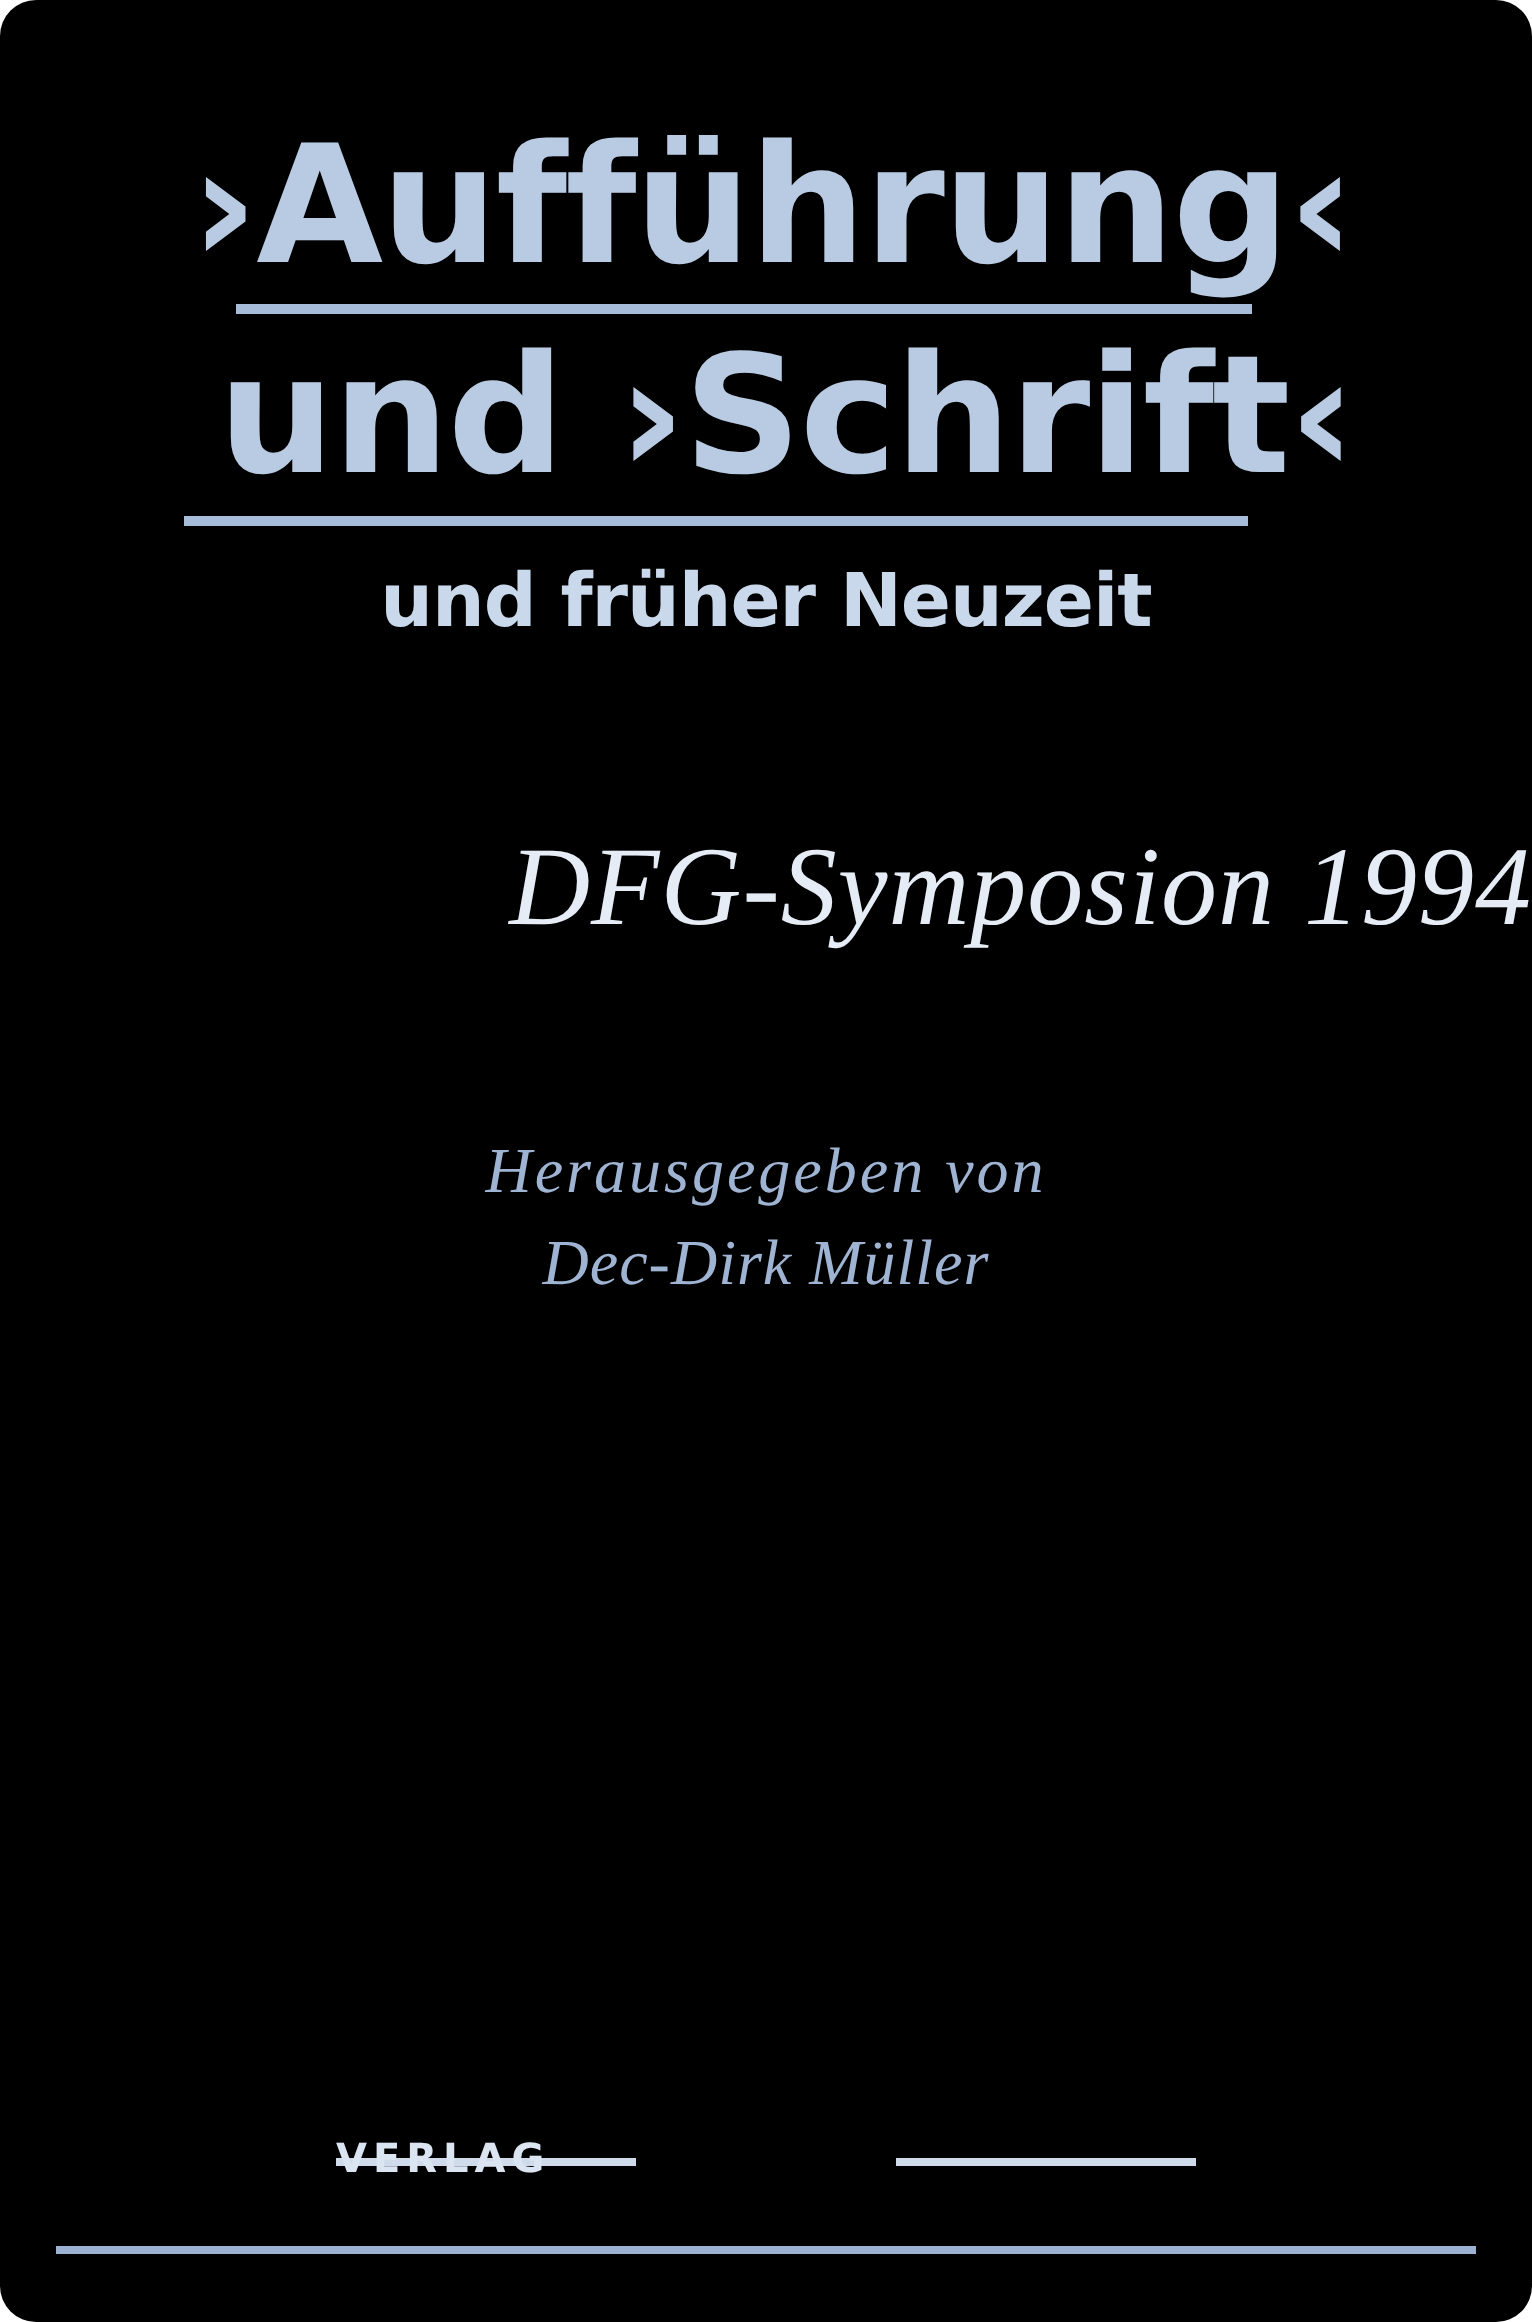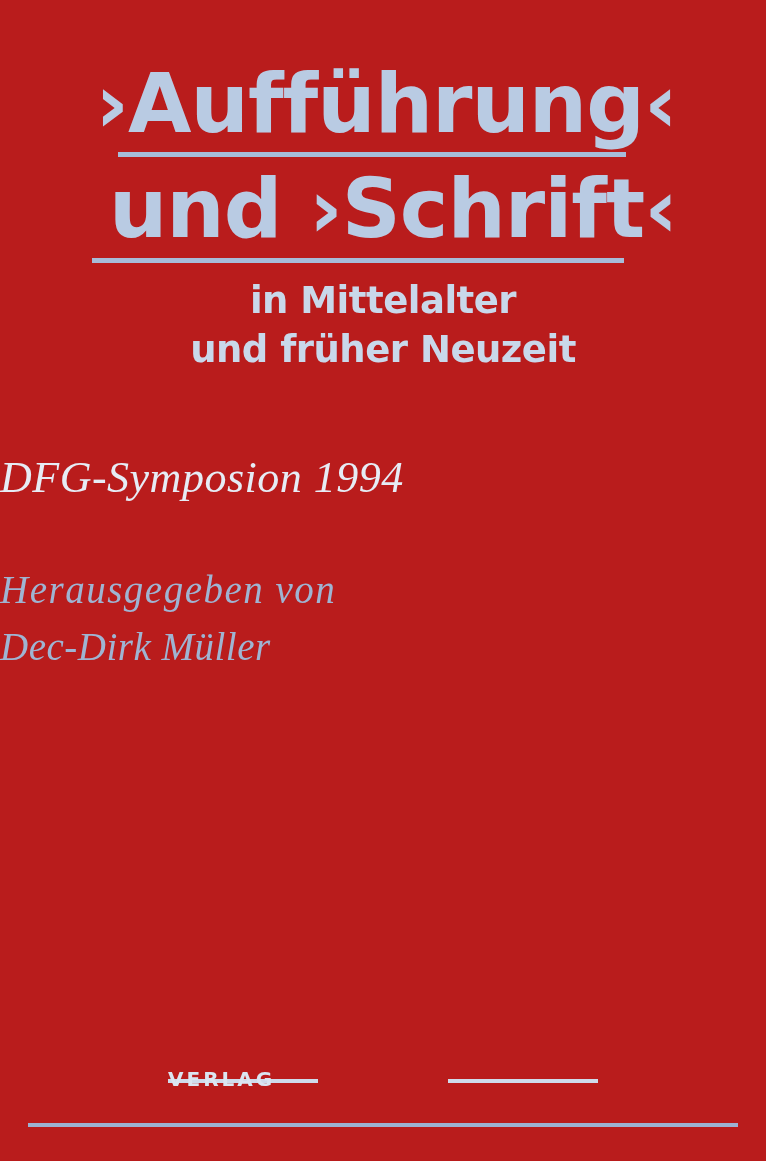--- a/index.html
+++ b/index.html
@@ -11,23 +11,24 @@
     height: 1161px;
     background: #ffffff;
     font-family: "Liberation Sans", sans-serif;
     overflow: hidden;
   }
 
   .cover {
     position: relative;
     width: 766px;
     height: 1161px;
-    background: #b91c1c;
+    background: #000000;
     box-sizing: border-box;
     overflow: hidden;
+    border-radius: 18px;
   }
 
   
   .title-block {
     position: absolute;
     left: 0;
     right: 0;
     top: 62px;
     text-align: center;
   }
@@ -65,38 +66,39 @@
     line-height: 1.32;
     text-align: center;
     margin-top: 14px;
     letter-spacing: -0.5px;
   }
 
   .symposion {
     position: absolute;
     left: 0;
     right: 0;
-    top: 452px;
-    text-align: left;
+    top: 412px;
+    text-align: right;
     color: #e6ecf5;
     font-family: "Liberation Serif", serif;
     font-style: italic;
-    font-size: 44px;
+    font-size: 56px;
     letter-spacing: 0.5px;
   }
 
   .editor {
     position: absolute;
     left: 0;
     right: 0;
     top: 562px;
+    text-align: center;
     color: #9fb4d2;
     font-family: "Liberation Serif", serif;
     font-style: italic;
-    font-size: 39px;
+    font-size: 32px;
     line-height: 1.45;
     letter-spacing: 1.5px;
   }
   .editor .line2 {
     letter-spacing: 0.5px;
   }
 
   
   .publisher {
     position: absolute;
@@ -154,21 +156,20 @@
 
 <div class="cover">
 
   <div class="title-block">
     <div class="title-line title-line-1">›Aufführung‹</div>
     <div class="rule rule-1"></div>
     <div class="title-line title-line-2">und ›Schrift‹</div>
     <div class="rule rule-2"></div>
 
     <div class="subtitle">
-      <div>in Mittelalter</div>
       <div>und früher Neuzeit</div>
     </div>
   </div>
 
   <div class="symposion">DFG-Symposion 1994</div>
 
   <div class="editor">
     <div>Herausgegeben von</div>
     <div class="line2">Dec-Dirk Müller</div>
   </div>

